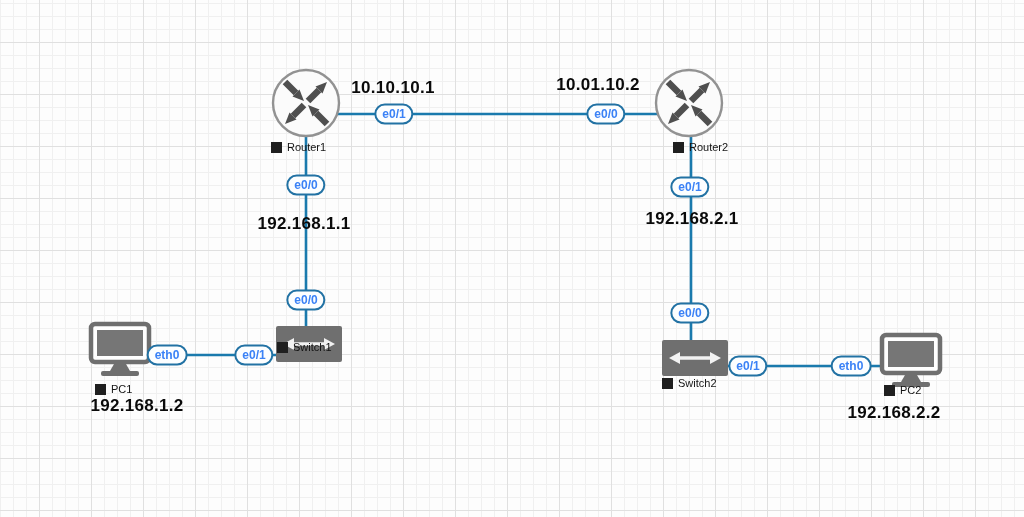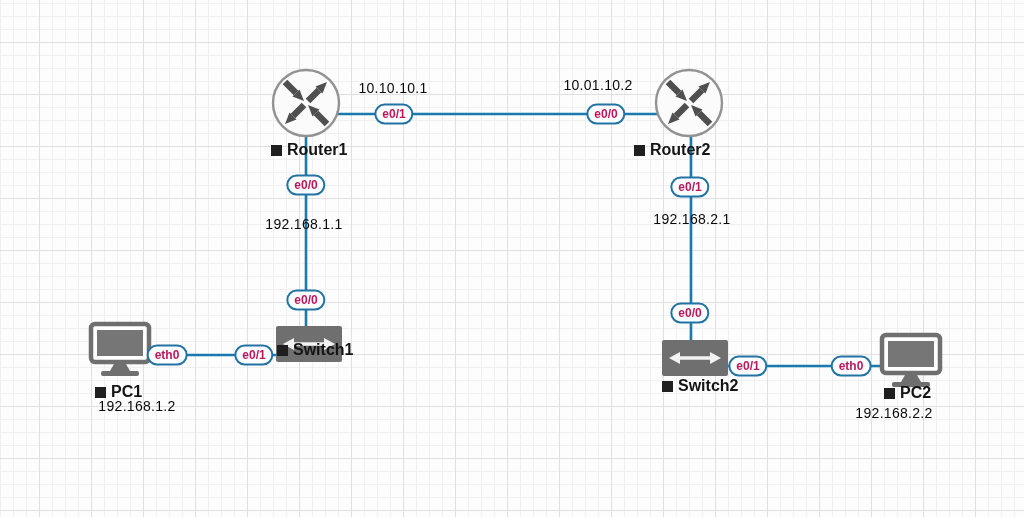--- a/index.html
+++ b/index.html
@@ -19,31 +19,31 @@
     background-size:52px 52px,52px 52px,13px 13px,13px 13px;
     background-position:0 42px,39px 0,0 3px,0 0;
   }
   svg.links{position:absolute;left:0;top:0;width:1024px;height:517px;}
   svg.links line{stroke:#1a7aad;stroke-width:2.6px;}
   .node{position:absolute;}
   .pill{
     position:absolute;transform:translate(-50%,-50%);
     background:#fcfeff;border:2px solid #2272a4;border-radius:11px;
     padding:1px 6px 2px 6px;
-    font-size:12px;font-weight:700;color:#be185d;
+    font-size:12px;font-weight:700;color:#3b82f6;
     line-height:14px;white-space:nowrap;
   }
   .ip{
     position:absolute;transform:translate(-50%,-50%);
-    font-size:14px;font-weight:400;color:#0a0a0a;
+    font-size:17px;font-weight:700;color:#0a0a0a;
     white-space:nowrap;letter-spacing:.3px;text-align:right;
   }
   .nlabel{
     position:absolute;display:flex;align-items:center;gap:5px;
-    font-size:16px;font-weight:700;color:#141414;white-space:nowrap;
+    font-size:11px;font-weight:400;color:#141414;white-space:nowrap;
   }
   .nlabel .sq{width:11px;height:11px;background:#1f1f1f;display:inline-block;flex:0 0 auto;}
 </style>
 </head>
 <body>
 
 <div class="canvas">
 
   <svg class="links">
     <line x1="338" y1="114" x2="658" y2="114"></line>
@@ -81,21 +81,21 @@
           <polygon points="33,33 28.5,21.5 21.5,28.5" stroke-width="0"></polygon>
         <line x1="37" y1="33" x2="48" y2="22"></line>
           <polygon points="56,14 51.5,25.5 44.5,18.5" stroke-width="0"></polygon>
         <line x1="33" y1="37" x2="22" y2="48"></line>
           <polygon points="14,56 25.5,51.5 18.5,44.5" stroke-width="0"></polygon>
         <line x1="56" y1="56" x2="45" y2="45"></line>
           <polygon points="37,37 41.5,48.5 48.5,41.5" stroke-width="0"></polygon>
       </g>
     </svg>
   </div>
-  <div class="nlabel" style="left:634px;top:141px">
+  <div class="nlabel" style="left:673px;top:141px">
     <span class="sq"></span>
     <span>Router2</span>
   </div>
 
   <div class="node" style="left:276px;top:326px">
     <svg width="66" height="36" viewBox="0 0 66 36">
       <rect width="66" height="36" rx="2" fill="#6f6f6f"></rect>
       <line x1="16" y1="18" x2="50" y2="18" stroke="#f2f2f2" stroke-width="3.6"></line>
       <polygon points="7,18 18,12 18,24" fill="#f2f2f2"></polygon>
       <polygon points="59,18 48,12 48,24" fill="#f2f2f2"></polygon>

